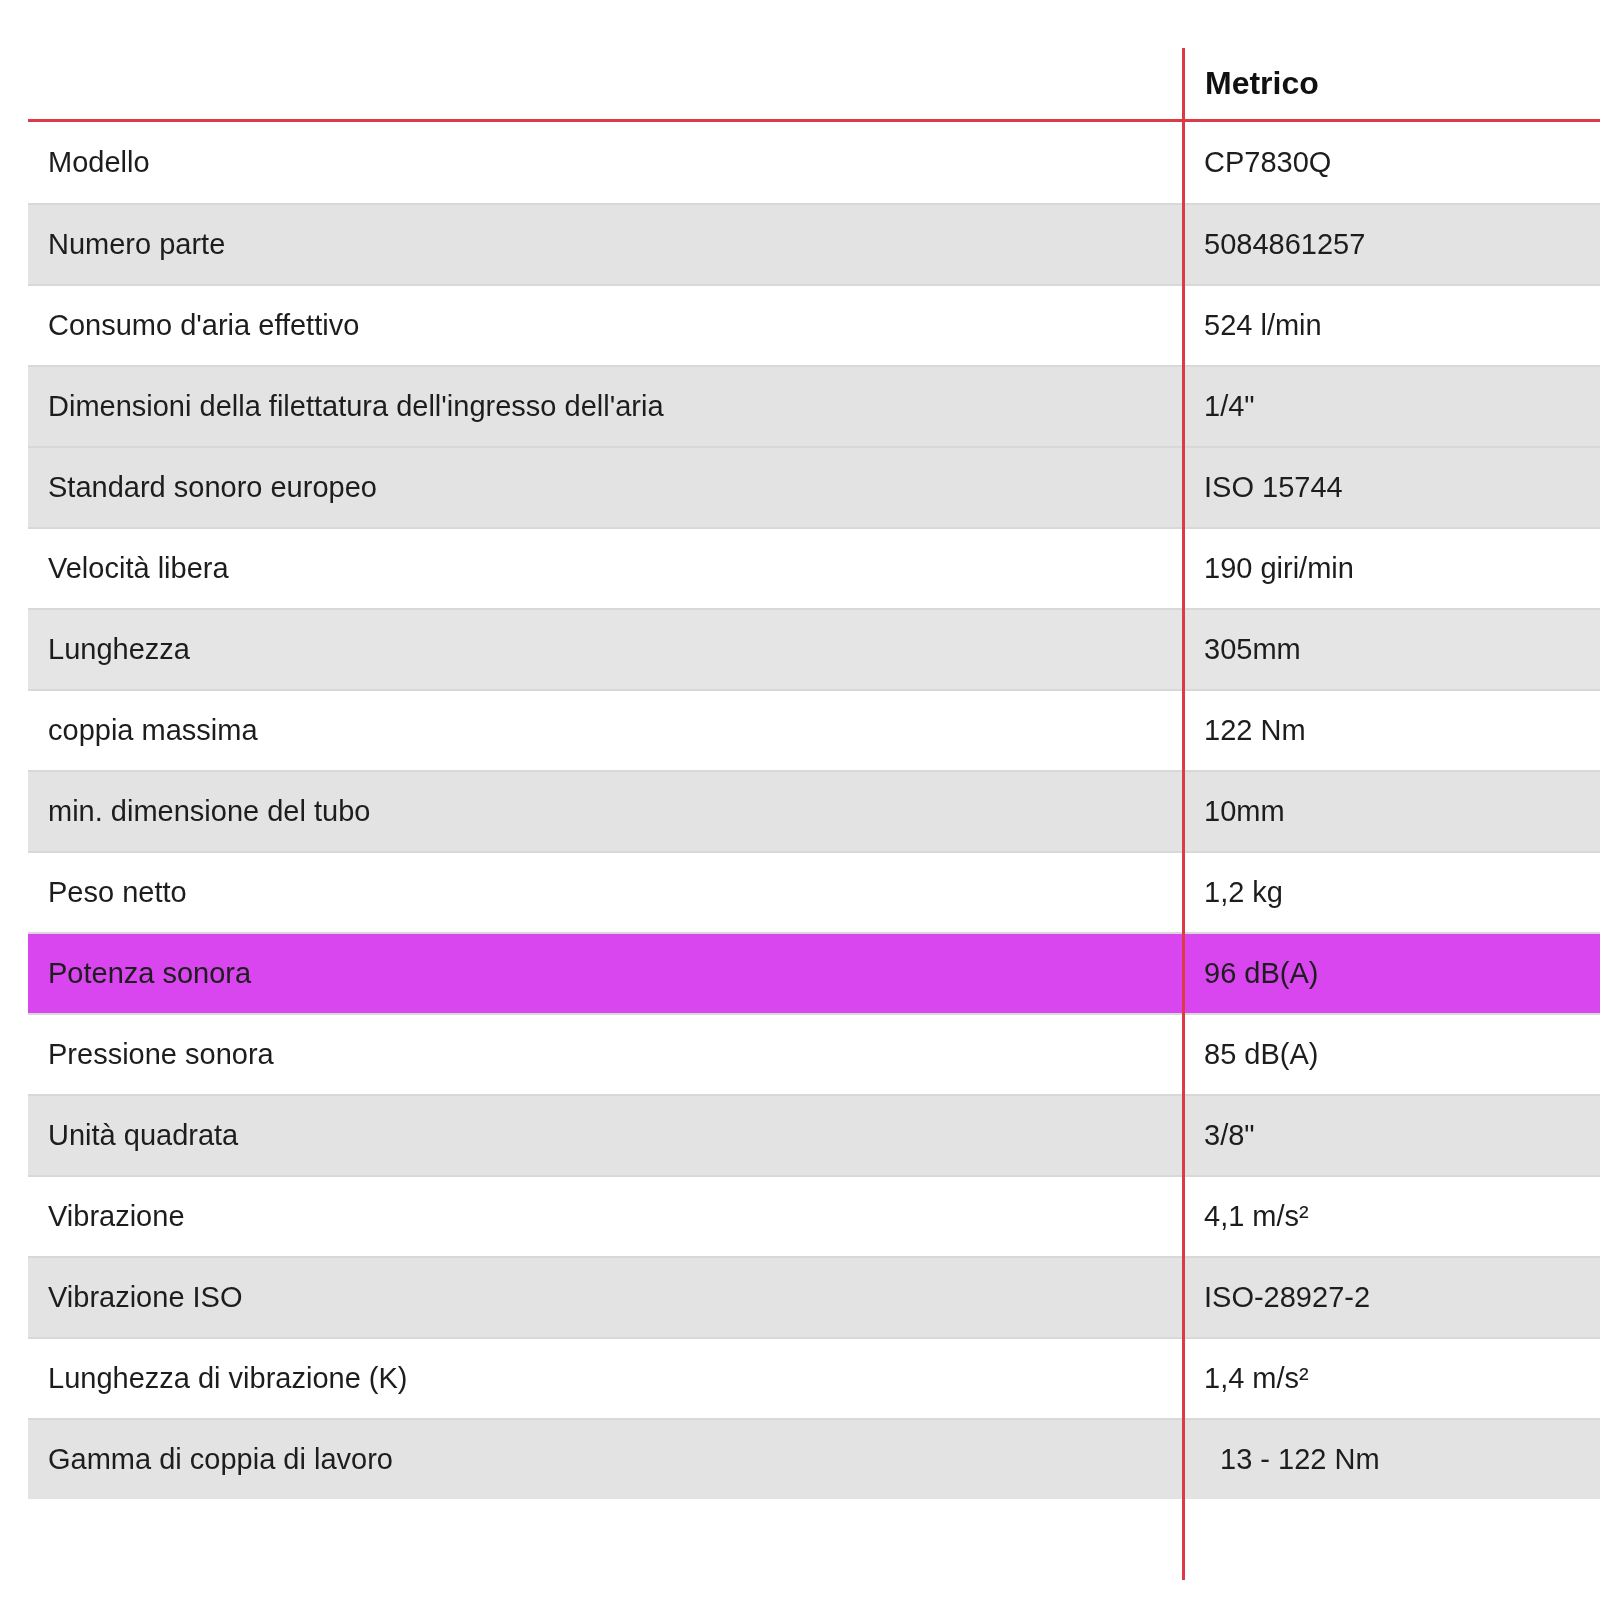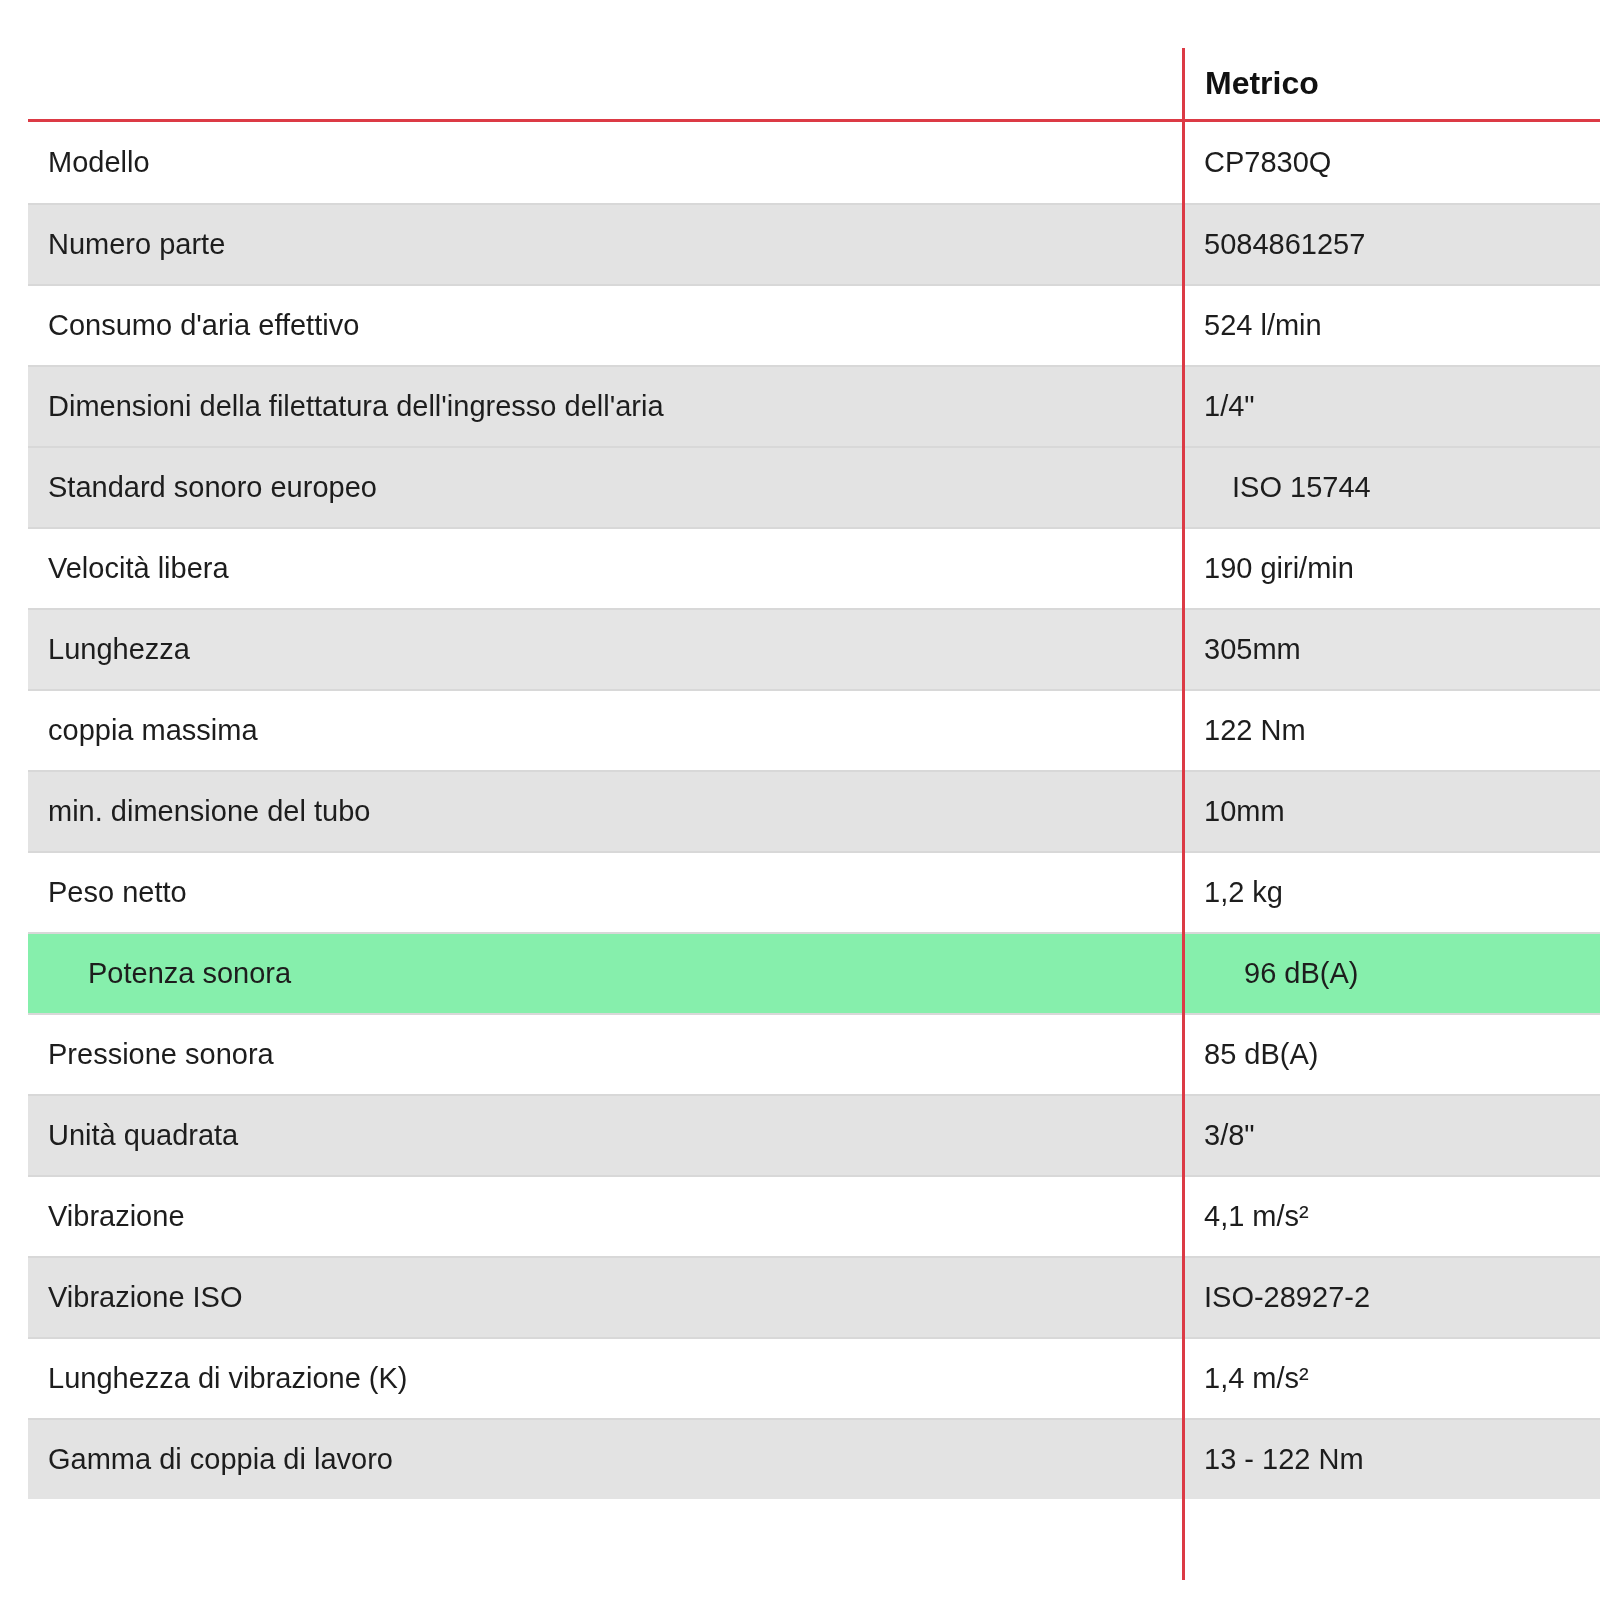--- a/index.html
+++ b/index.html
@@ -98,21 +98,21 @@
     <div class="cell label">Consumo d'aria effettivo</div>
     <div class="cell value">524 l/min</div>
   </div>
 
   <div class="row" style="background: rgb(227, 227, 227);">
     <div class="cell label">Dimensioni della filettatura dell'ingresso dell'aria</div>
     <div class="cell value">1/4"</div>
   </div>
 
 
-  <div class="row" style="background: rgb(227, 227, 227); gap: 28px;">
+  <div class="row" style="background: rgb(227, 227, 227);">
     <div class="cell label">Standard sonoro europeo</div>
     <div class="cell value">ISO 15744</div>
   </div>
 
   <div class="row">
     <div class="cell label">Velocità libera</div>
     <div class="cell value">190 giri/min</div>
   </div>
 
   <div class="row" style="background: #e5e5e5;">
@@ -128,21 +128,21 @@
   <div class="row" style="background: rgb(227, 227, 227);">
     <div class="cell label">min. dimensione del tubo</div>
     <div class="cell value">10mm</div>
   </div>
 
   <div class="row">
     <div class="cell label">Peso netto</div>
     <div class="cell value">1,2 kg</div>
   </div>
 
-  <div class="row" style="background: #86efac; padding-left: 40px;">
+  <div class="row" style="background: #d946ef;">
     <div class="cell label">Potenza sonora</div>
     <div class="cell value">96 dB(A)</div>
   </div>
 
   <div class="row">
     <div class="cell label">Pressione sonora</div>
     <div class="cell value">85 dB(A)</div>
   </div>
 
   <div class="row" style="background: rgb(227, 227, 227);">
@@ -158,20 +158,20 @@
   <div class="row" style="background: rgb(227, 227, 227);">
     <div class="cell label">Vibrazione ISO</div>
     <div class="cell value">ISO-28927-2</div>
   </div>
 
   <div class="row">
     <div class="cell label">Lunghezza di vibrazione (K)</div>
     <div class="cell value">1,4 m/s²</div>
   </div>
 
-  <div class="row" style="background: rgb(227, 227, 227);">
+  <div class="row" style="background: rgb(227, 227, 227); gap: 16px;">
     <div class="cell label">Gamma di coppia di lavoro</div>
     <div class="cell value">13 - 122 Nm</div>
   </div>
 </div>
 </div>
 
 <div class="col-divider" style="background: rgb(220, 58, 69);"></div>
 
 </body></html>

